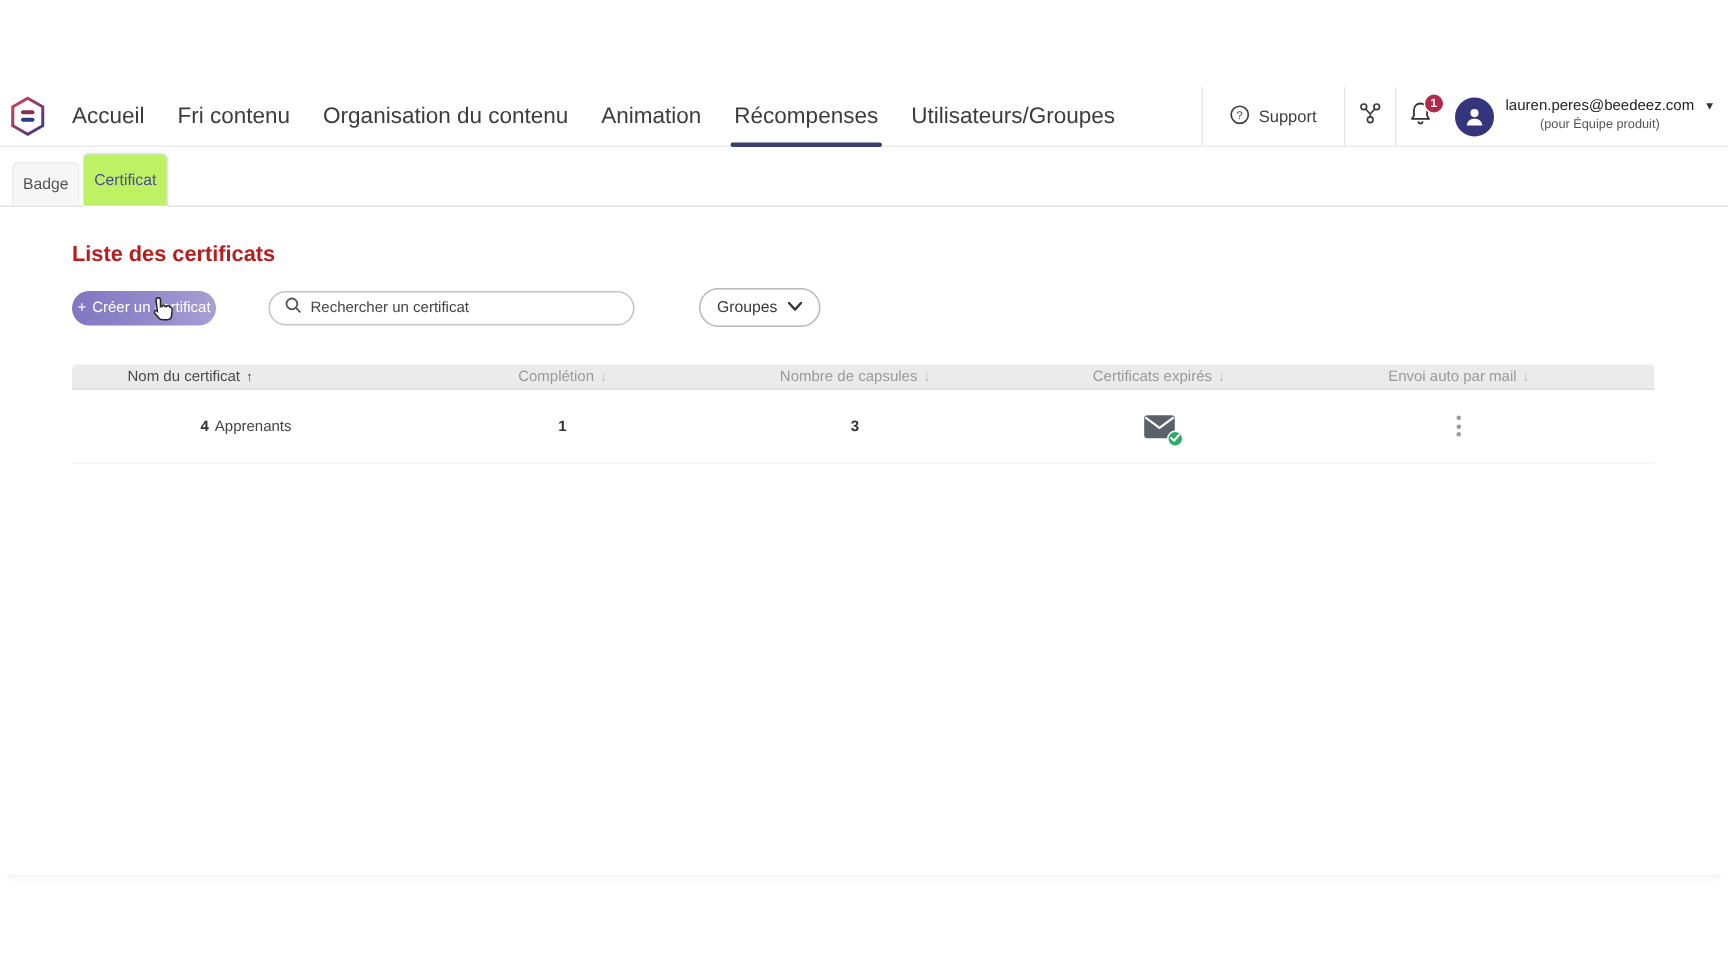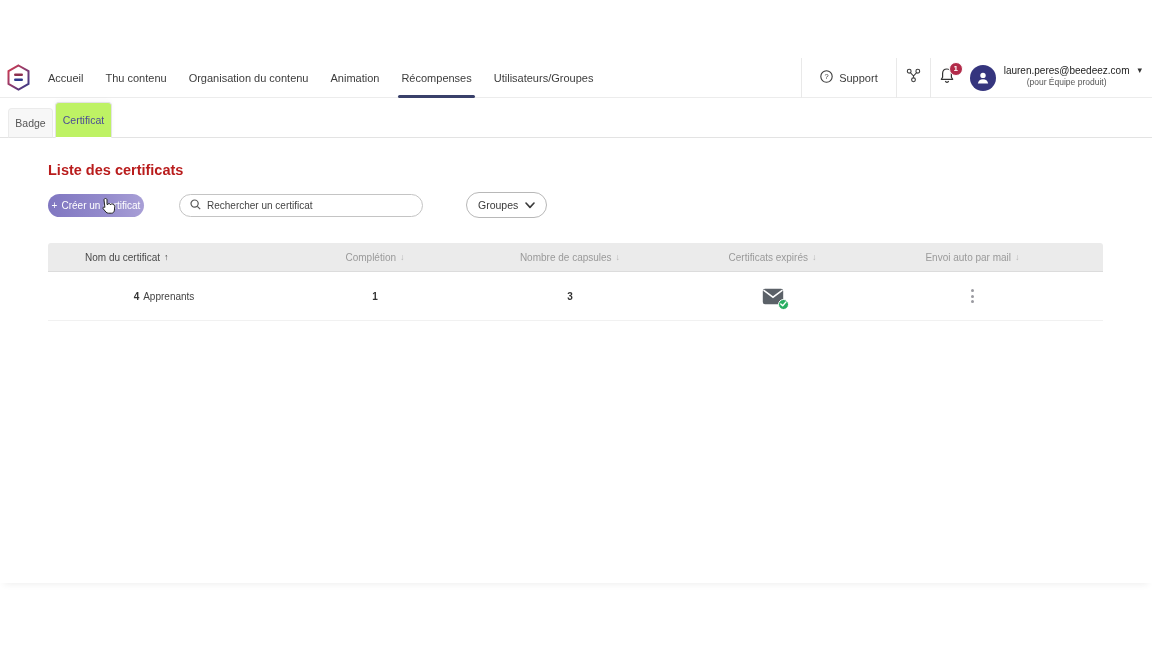--- a/index.html
+++ b/index.html
@@ -11,21 +11,21 @@
 
   
   .topbar {
     position:absolute; top:58px; left:0; width:1152px; height:40px;
     background:#fff; border-bottom:1px solid #ececec;
     display:flex; align-items:stretch;
   }
   .logo-wrap { display:flex; align-items:center; padding:0 6px 0 6px; }
   .main-nav { display:flex; align-items:stretch; }
   .nav-item {
-    display:flex; align-items:center; padding:0 11px; font-size:11px;
+    display:flex; align-items:center; padding:0 11px; font-size:15px;
     color:#3c3c3c; cursor:pointer; position:relative; white-space:nowrap;text-align:right;
   }
   .nav-item.active { font-weight:400; }
   .nav-item.active::after {
     content:""; position:absolute; left:8px; right:8px; bottom:-1px;
     height:3px; background:#39406a; border-radius:2px;
   }
   .topbar-spacer { flex:1; }
   .topbar-right { display:flex; align-items:center; }
   .vdiv { width:1px; height:40px; background:#e9e9e9; }
@@ -99,21 +99,21 @@
   .groups-select {
     margin-left:43px; height:26px; border:1px solid #b8b8b8; border-radius:13px;
     display:flex; align-items:center; gap:7px; padding:0 11px; font-size:10.5px;
     color:#3a3a3a; background:#fff; cursor:pointer;
   }
 
   
   .table { position:absolute; left:48px; top:104px; width:1055px; }
   .t-grid { display:grid; grid-template-columns:232px 190px 200px 205px 195px 33px; align-items:center; }
   .t-head {
-    background:#ebebeb; height:29px; border-radius:3px 3px 0 0;
+    background:#ebebeb; height:17px; border-radius:3px 3px 0 0;
     font-size:10px; color:#9a9a9a; border-bottom:1px solid #dcdcdc;
   }
   .th { display:flex; align-items:center; justify-content:center; gap:4px; }
   .th.first { justify-content:flex-start; padding-left:37px; color:#4a4a4a; }
   .sort-icon { font-size:9px; color:#b5b5b5; }
   .sort-icon.asc { color:#4a4a4a; }
   .t-row { height:49px; background:#fff; border-bottom:1px solid #f1f1f1; font-size:10px; color:#444; }
   .td { display:flex; align-items:center; justify-content:center; }
   .td.first { justify-content:flex-start; padding-left:8px; gap:13px; }
   .num { font-weight:bold; color:#333; }
@@ -146,21 +146,21 @@
         </linearGradient>
       </defs>
       <path d="M12.5 1.5 L22.5 7.2 L22.5 19.8 L12.5 25.5 L2.5 19.8 L2.5 7.2 Z" fill="none" stroke="url(#lg1)" stroke-width="2"></path>
       <rect x="8" y="9.5" width="9" height="2.6" rx="1.3" fill="#8c2f4e"></rect>
       <rect x="8" y="14.5" width="9" height="2.6" rx="1.3" fill="#2e3a8c"></rect>
     </svg>
   </div>
 
   <div class="main-nav">
     <div class="nav-item">Accueil</div>
-    <div class="nav-item">Thu contenu</div>
+    <div class="nav-item">Fri contenu</div>
     <div class="nav-item">Organisation du contenu</div>
     <div class="nav-item">Animation</div>
     <div class="nav-item active">Récompenses</div>
     <div class="nav-item">Utilisateurs/Groupes</div>
   </div>
 
   <div class="topbar-spacer"></div>
 
   <div class="topbar-right">
     <div class="vdiv"></div>

